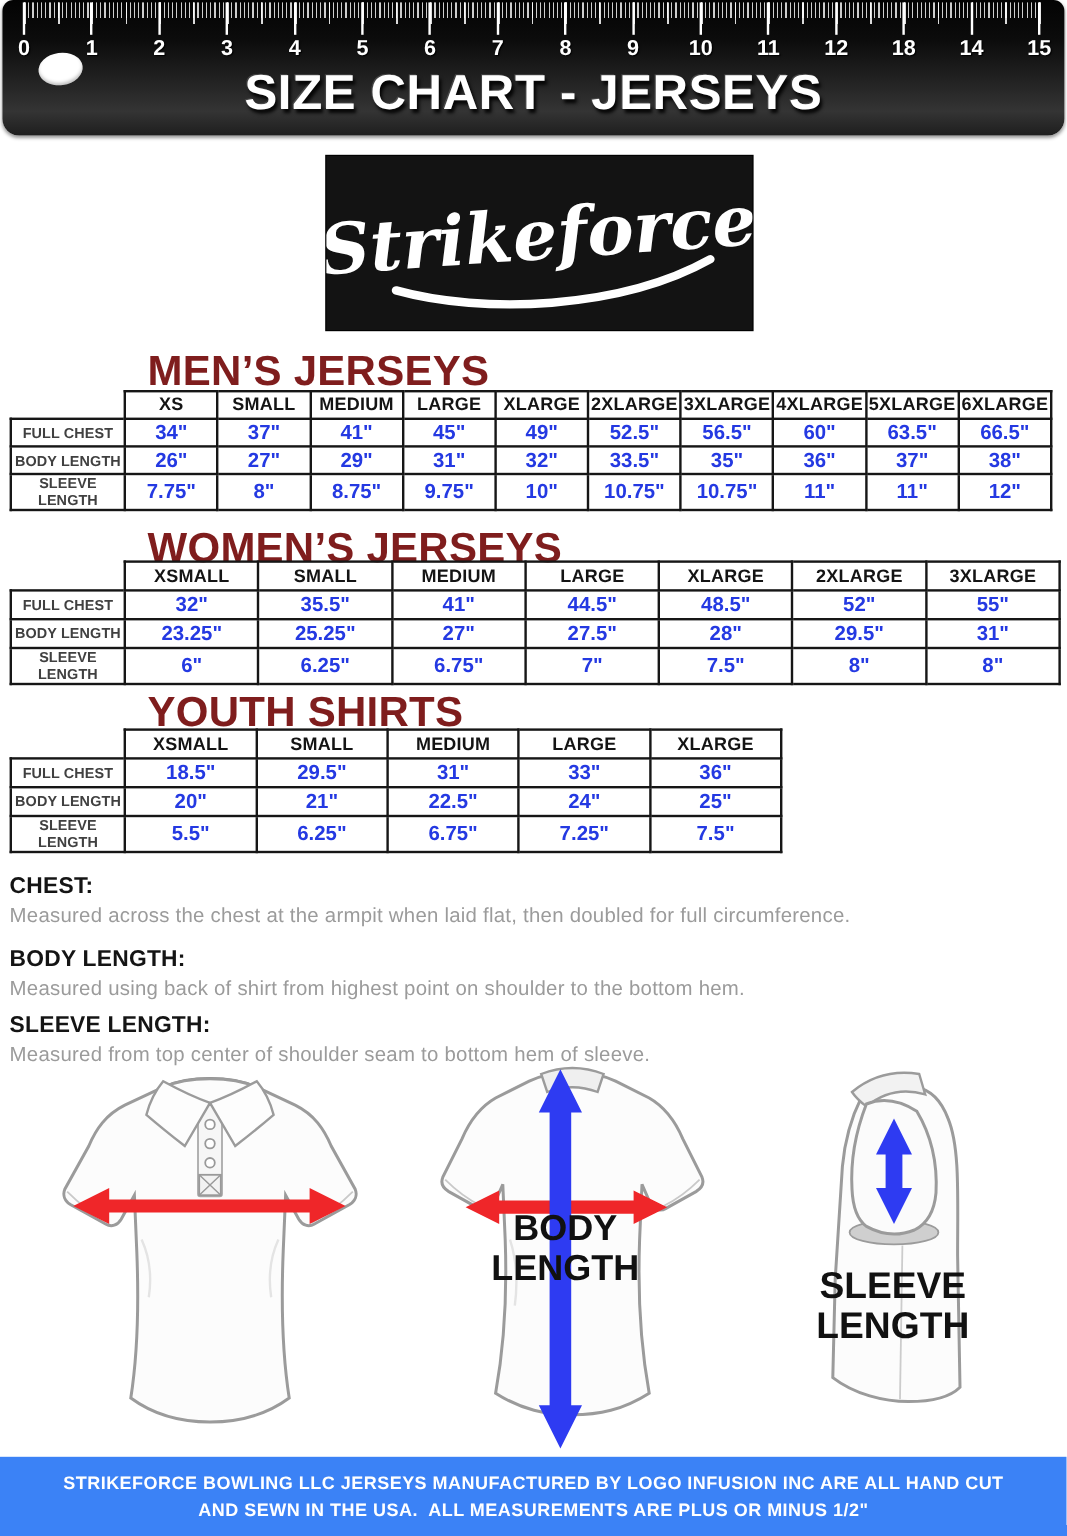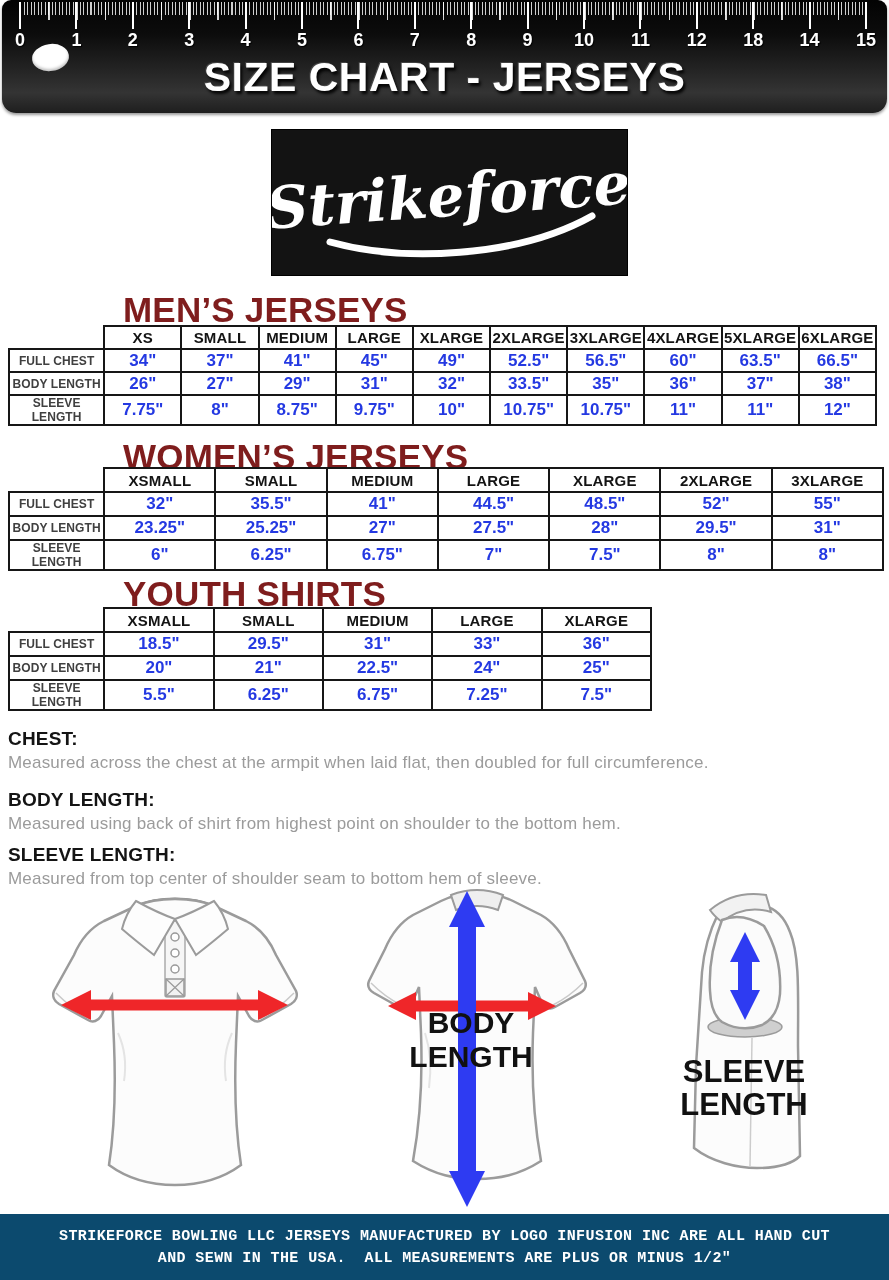--- a/index.html
+++ b/index.html
@@ -51,22 +51,22 @@
   .def-text{font-size:17px;color:#9b9b9b;letter-spacing:.2px;}
 
   
   .shirt{position:absolute;}
   #shirt-front{left:46px;top:893px;width:258px;height:318px;}
   #shirt-back{left:355px;top:883px;width:250px;height:332px;}
   #shirt-side{left:652px;top:886px;width:210px;height:302px;}
   .diagram-label{font-family:"Liberation Sans",sans-serif;font-weight:bold;fill:#111;}
 
   
-  #footer{position:absolute;left:0;top:1214px;width:889px;height:66px;background:#0c4a6e;
-          display:flex;flex-direction:column;align-items:center;justify-content:center;gap:5px;font-family:Liberation Mono, monospace;}
+  #footer{position:absolute;left:0;top:1214px;width:889px;height:66px;background:#3b82f6;
+          display:flex;flex-direction:column;align-items:center;justify-content:center;gap:5px;}
   .footer-line{color:#fff;font-size:15px;font-weight:bold;letter-spacing:.4px;white-space:pre;}
 </style>
 </head>
 <body>
 
 <div id="page">
 
   <div id="ruler">
     <div class="tick-layer minor"></div>
     <div class="tick-layer half"></div>

